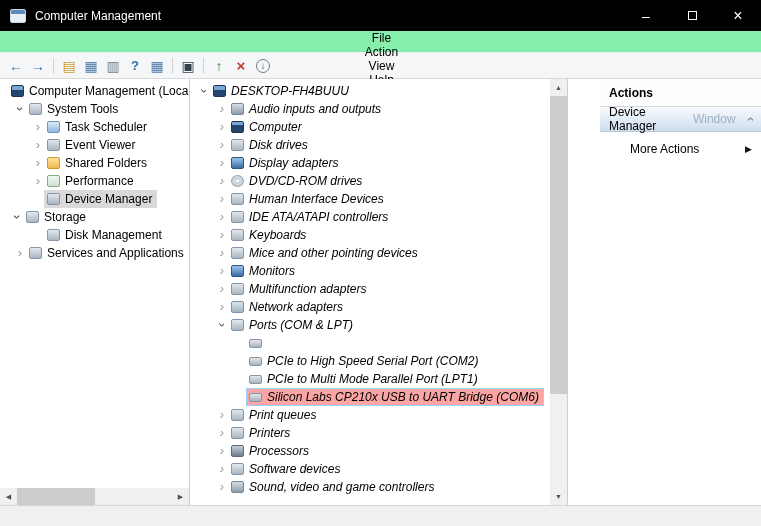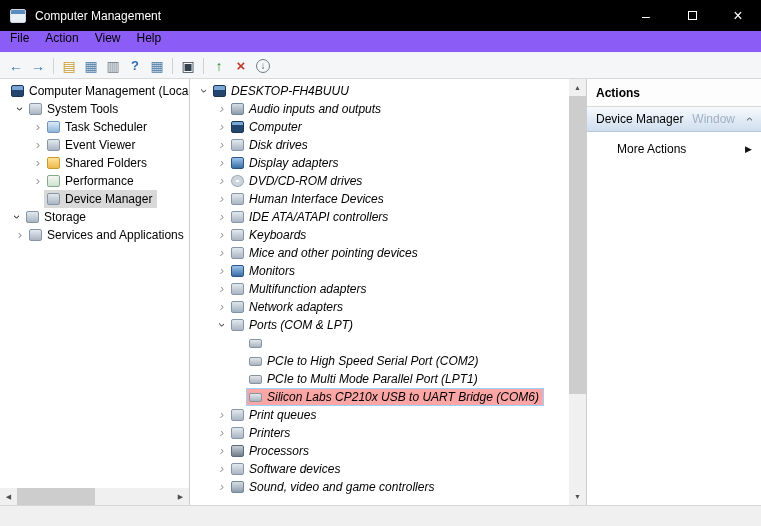--- a/index.html
+++ b/index.html
@@ -16,41 +16,41 @@
   .app-icon {
     width: 16px; height: 14px; margin: 0 9px 0 10px; border: 1px solid #cdd6e2; border-radius: 2px;
     background: linear-gradient(#5b8cc0 0 4px, #e9eff6 4px 100%); flex: 0 0 16px;
   }
   .title { font-size: 12px; white-space: nowrap; }
   .win-controls { margin-left: auto; display: flex; height: 100%; }
   .win-btn { width: 46px; height: 100%; display: flex; align-items: center; justify-content: center; font-size: 14px; color: #fff; cursor: default; }
   .win-btn .max-glyph { width: 9px; height: 9px; border: 1px solid #fff; display: inline-block; }
   .win-btn.close span { font-size: 16px; }
   
-  .menubar { height: 22px; background: #8b5cf6; display: flex; align-items: flex-start; padding-left: 2px; border-bottom: 1px solid #f0f0f0; }
+  .menubar { height: 22px; background: #86efac; display: flex; align-items: center; padding-left: 2px; border-bottom: 1px solid #f0f0f0; flex-direction: column; }
   .menu-item { padding: 0 8px; display: flex; align-items: center; }
   
   .toolbar { height: 26px; background: #f5f6f7; border-bottom: 1px solid #d9d9d9; display: flex; align-items: center; padding-left: 5px; }
   .tb-btn { width: 22px; height: 22px; display: flex; align-items: center; justify-content: center; font-size: 14px; }
   .tb-sep { width: 1px; height: 16px; background: #d2d2d2; margin: 0 4px; }
   .s-blue  { color: #2f6fb2; font-weight: bold; }
   .s-amber { color: #c9992e; }
   .s-steel { color: #4c7ba6; }
   .s-gray  { color: #6e7b88; }
   .s-dark  { color: #33414f; }
   .s-green { color: #2f8f2f; font-weight: bold; }
   .s-red   { color: #c0392b; font-weight: bold; font-size: 15px; }
   .s-help  { color: #2f6fb2; font-weight: bold; font-size: 13px; }
   .circ { border: 1px solid #6e7b88; border-radius: 50%; width: 14px; height: 14px; display: flex; align-items: center; justify-content: center; font-size: 10px; color: #4a5a68; }
   
   .content { display: flex; height: 426px; }
   .pane { position: relative; background: #fff; height: 100%; overflow: hidden; }
   .pane.left { width: 190px; border-right: 1px solid #cdcdcd; padding-top: 3px; }
   .pane.middle { flex: 1; border-right: 1px solid #cdcdcd; padding-top: 3px; font-style: italic; }
-  .pane.right { width: 174px; }
+  .pane.right { width: 193px; padding-left: 32px; }
   #device-tree { margin-right: 17px; }
   
   .trow { display: flex; align-items: center; height: 18px; white-space: nowrap; }
   .tarrow { flex: 0 0 12px; width: 12px; text-align: center; font-size: 13px; color: #9a9a9a; line-height: 12px; }
   .tarrow.exp { transform: rotate(90deg); color: #3c3c3c; }
   .itemwrap { display: flex; align-items: center; height: 18px; padding: 0 4px 0 2px; border: 1px solid transparent; }
   .sel-active { background: #fca5a5; border-color: #99d1ff; align-items: center; }
   .sel-inactive { background: #d9d9d9; }
   .tlabel { font-size: 12px; }
   .nicon {
@@ -207,20 +207,27 @@
               <span class="tlabel">Device Manager</span>
             </span>
           </div>
           <div class="trow" style="padding-left: 11px;">
             <span class="tarrow exp">›</span>
             <span class="itemwrap">
               <span class="nicon i-storage"></span>
               <span class="tlabel">Storage</span>
             </span>
           </div>
+          <div class="trow" style="padding-left: 32px;">
+            <span class="tarrow"></span>
+            <span class="itemwrap">
+              <span class="nicon i-disk-management"></span>
+              <span class="tlabel">Disk Management</span>
+            </span>
+          </div>
           <div class="trow" style="padding-left: 14px;">
             <span class="tarrow col">›</span>
             <span class="itemwrap">
               <span class="nicon i-services"></span>
               <span class="tlabel">Services and Applications</span>
             </span>
           </div>
         </div>
       <div class="hscroll">
         <span class="sb-btn">

